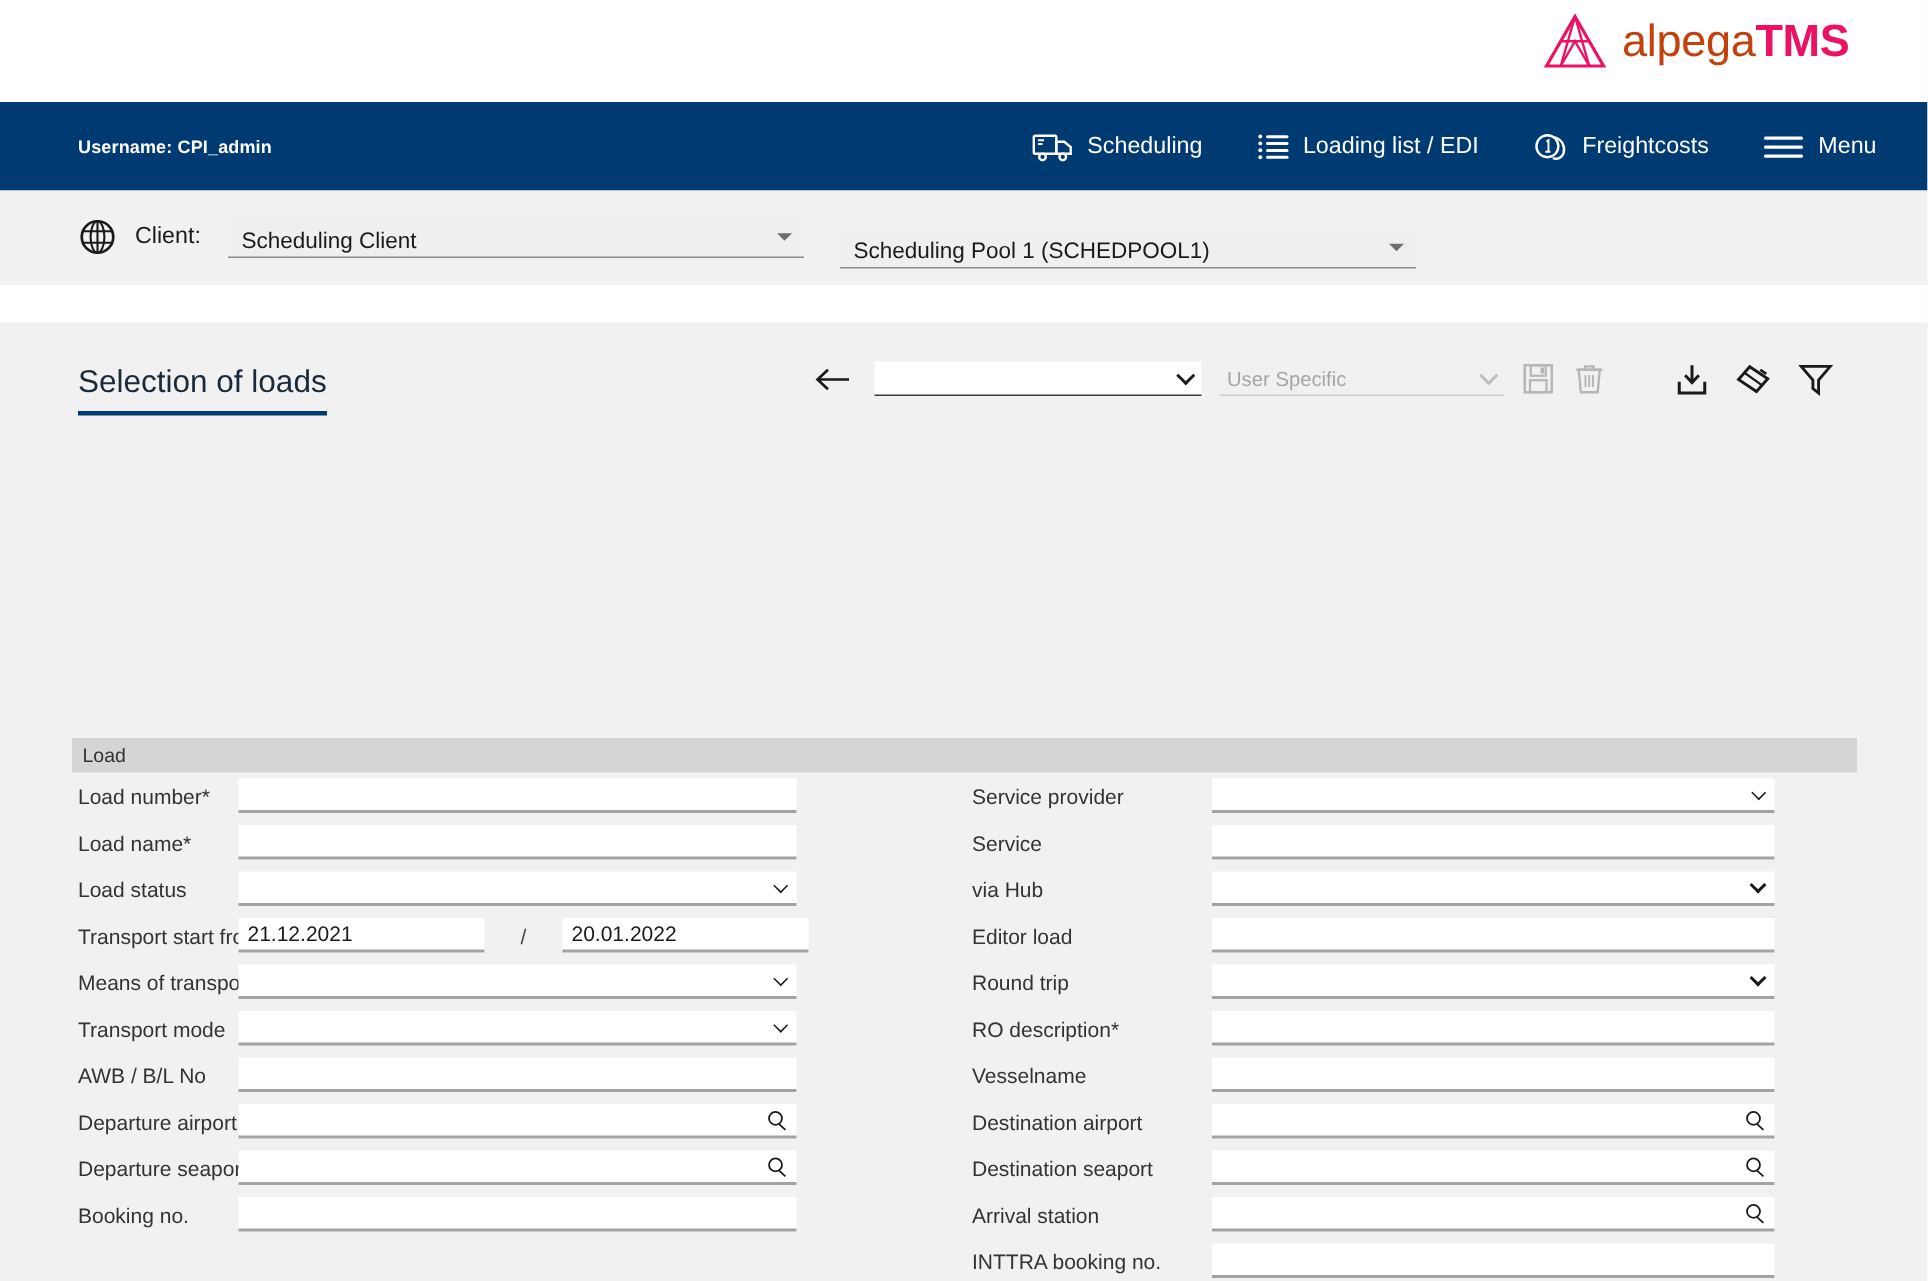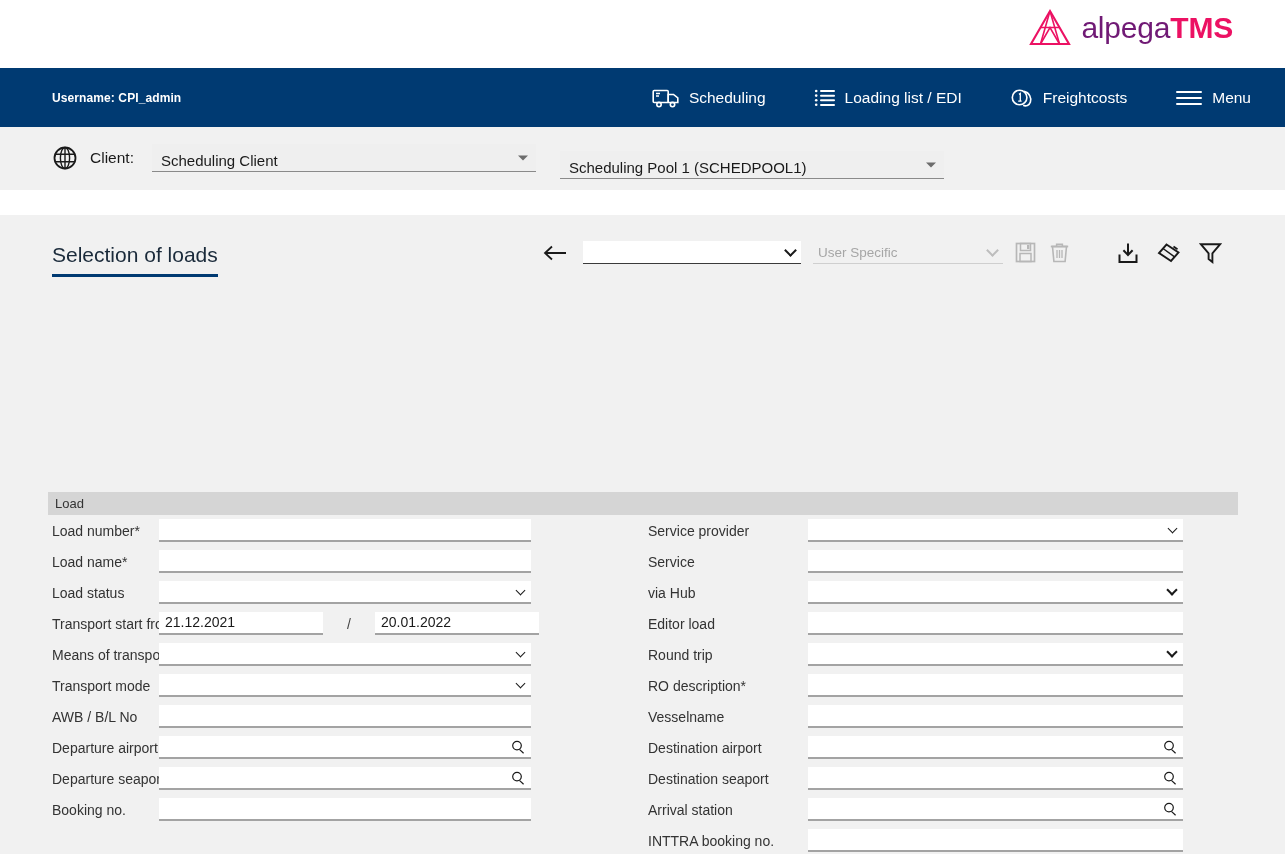--- a/index.html
+++ b/index.html
@@ -18,36 +18,36 @@
   }
   .logo{
     position:absolute; right:52px; top:8px;
     display:flex; align-items:center; gap:9px;
   }
   .logo-mark{ width:44px; height:40px; display:block; }
   .logo-text{
     font-size:30px; letter-spacing:-0.2px; line-height:1;
     display:flex; align-items:baseline;
   }
-  .logo-alpega{ color:#701a75; font-weight:400; }
+  .logo-alpega{ color:#c2410c; font-weight:400; }
   .logo-tms{ color:#ec1163; font-weight:700; }
 
   
   .navbar{
     height:59px; background:#003a72;
     display:flex; align-items:center;
     color:#ffffff;
   }
   .navbar-user{
     margin-left:52px; font-size:12px; font-weight:700; letter-spacing:.1px;
     white-space:nowrap;
   }
   .navbar-right{
     margin-left:auto; margin-right:34px;
-    display:flex; align-items:center; gap:48px;
+    display:flex; align-items:center; gap:36px;
   }
   .nav-item{
     display:flex; align-items:center; gap:9px;
     font-size:15.5px; color:#ffffff; cursor:pointer; white-space:nowrap;
   }
   .nav-item .ico{ display:flex; align-items:center; justify-content:center; }
 
   
   .clientbar{
     height:63px; background:#f1f1f1;

